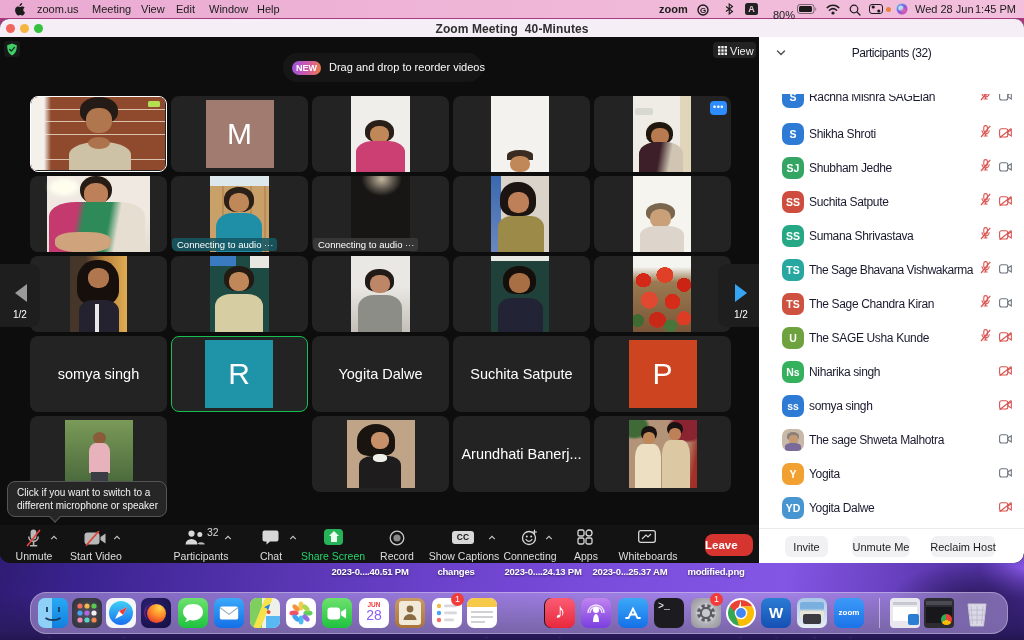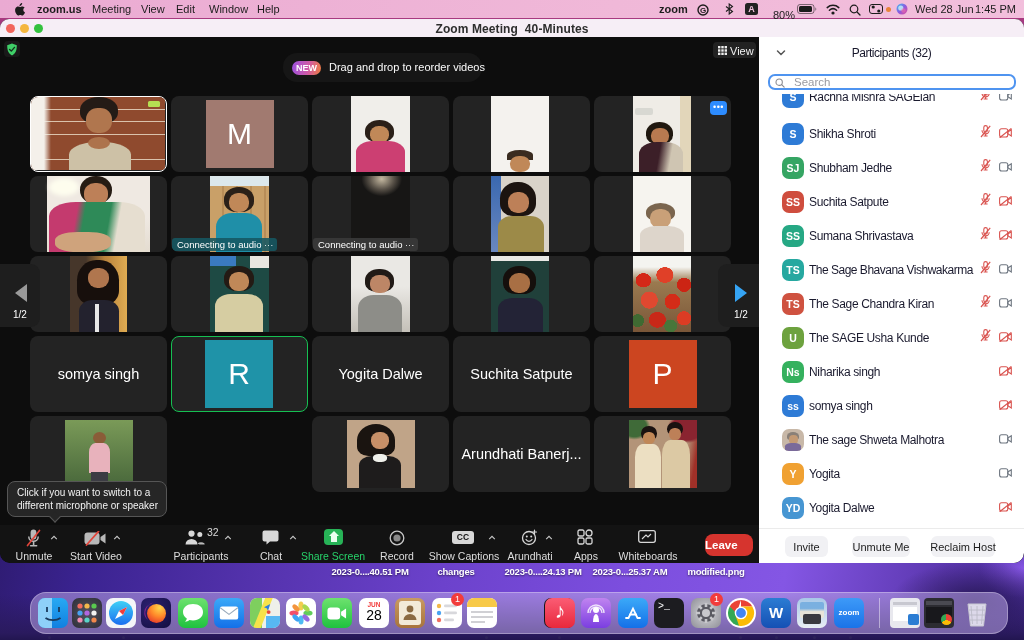--- a/index.html
+++ b/index.html
@@ -53,21 +53,21 @@
   .ellipsis-btn { position:absolute; width:17px; height:14px; background:#2d8cff; border-radius:4px; color:#fff; font-size:9px; line-height:12px; text-align:center; letter-spacing:.5px; }
 </style>
 </head>
 <body>
 <div id="wall" class="abs"></div>
 
 <div id="menubar" class="abs">
   <svg class="mi" style="left:14px;top:3px;" width="11" height="13" viewBox="0 0 11 13">
       <path fill="#1c1c1c" d="M7.5 2.1c.5-.6.8-1.4.7-2.1-.7 0-1.5.5-2 1.1-.4.5-.8 1.3-.7 2.1.8 0 1.5-.5 2-1.1zM9.3 6.9c0-1.5 1.2-2.2 1.3-2.3-.7-1-1.8-1.2-2.2-1.2-.9-.1-1.8.5-2.3.5-.5 0-1.2-.5-2-.5-1 0-2 .6-2.5 1.5-1.1 1.9-.3 4.7.8 6.2.5.7 1.1 1.6 1.9 1.5.8 0 1.1-.5 2-.5.9 0 1.2.5 2 .5.8 0 1.4-.7 1.9-1.5.6-.9.8-1.7.8-1.8 0 0-1.6-.6-1.7-2.4z"></path>
     </svg>
-  <div class="mi" style="left:37px;font-weight:bold;">zoom.us</div>
+  <div class="mi" style="left:37px;font-weight:normal;">zoom.us</div>
   <div class="mi" style="left:92px;">Meeting</div>
   <div class="mi" style="left:141px;">View</div>
   <div class="mi" style="left:176px;">Edit</div>
   <div class="mi" style="left:209px;">Window</div>
   <div class="mi" style="left:257px;">Help</div>
   <div class="mi" style="left:659px;font-weight:bold;font-size:11px;">zoom</div>
 
   <svg class="mi" style="left:697px;top:3.5px;" width="12" height="12" viewBox="0 0 12 12">
       <circle cx="6" cy="6" r="5" fill="none" stroke="#1c1c1c" stroke-width="1.4"></circle>
       <text x="6" y="8.8" text-anchor="middle" font-size="8" font-weight="bold" fill="#1c1c1c" font-family="Liberation Sans">G</text>
@@ -403,21 +403,21 @@
     <svg class="abs" style="left:521px;top:4px;" width="17" height="17" viewBox="0 0 17 17">
         <circle cx="8" cy="9" r="6.5" fill="none" stroke="#d8d8d8" stroke-width="1.3"></circle>
         <circle cx="5.8" cy="7.6" r="1" fill="#d8d8d8"></circle>
         <circle cx="10.2" cy="7.6" r="1" fill="#d8d8d8"></circle>
         <path d="M5 10.5 a3.4 3.4 0 0 0 6 0" fill="none" stroke="#d8d8d8" stroke-width="1.2" stroke-linecap="round"></path>
         <path d="M13.5 1 v4 M11.5 3 h4" stroke="#d8d8d8" stroke-width="1.2" stroke-linecap="round"></path>
       </svg>
     <svg class="caret" style="left:545px;" viewBox="0 0 10 10">
         <path d="M1.5 6.5 L5 3 L8.5 6.5" fill="none" stroke="#c8c8c8" stroke-width="1.4"></path>
       </svg>
-    <div class="tb-label" style="left:530px;">Arundhati</div>
+    <div class="tb-label" style="left:530px;">Connecting</div>
 
     <svg class="abs" style="left:577px;top:4px;" width="16" height="16" viewBox="0 0 16 16">
         <g fill="none" stroke="#d8d8d8" stroke-width="1.3">
           <rect x="1" y="1" width="6" height="6" rx="1.5"></rect>
           <rect x="9" y="1" width="6" height="6" rx="3"></rect>
           <rect x="1" y="9" width="6" height="6" rx="1.5"></rect>
           <rect x="9" y="9" width="6" height="6" rx="1.5"></rect>
         </g>
       </svg>
     <div class="tb-label" style="left:586px;">Apps</div>
@@ -455,27 +455,20 @@
             <path d="M0.6 9.8 L12.4 0.4" stroke="#d9534f" stroke-width="1.2"></path>
           </g>
     </defs>
       </svg>
     <div id="phead">
       <svg class="abs" style="left:17px;top:12px;" width="10" height="8" viewBox="0 0 10 8">
           <path d="M1.5 2 L5 5.5 L8.5 2" fill="none" stroke="#555" stroke-width="1.5" stroke-linecap="round"></path>
         </svg>
       <div id="ptitle">Participants (32)</div>
     </div>
-    <div id="searchbox">
-      <svg class="abs" style="left:5px;top:1.5px;" width="10" height="10" viewBox="0 0 12 12">
-          <circle cx="5" cy="5" r="3.8" fill="none" stroke="#8a8a90" stroke-width="1.3"></circle>
-          <path d="M8 8 L11 11" stroke="#8a8a90" stroke-width="1.4" stroke-linecap="round"></path>
-        </svg>
-      <div class="abs" style="left:24px;top:0px;color:#9a9aa0;font-size:11.5px;">Search</div>
-    </div>
     <div id="plist">
       <div class="prow" style="top:-14px;">
           <div class="pav" style="background:#2e7bd6;">S</div>
           <div class="pname">Rachna Mishra SAGEian</div>
           <svg class="picn" style="left:221px;" width="11" height="13" viewBox="0 0 11 13">
             <use href="#micoff"></use>
           </svg>
           <svg class="picn" style="left:240px;top:11px;" width="13" height="10" viewBox="0 0 13 10">
             <use href="#camon"></use>
           </svg>
@@ -700,21 +693,21 @@
 
   <div class="dicon" style="left:291px;background:linear-gradient(#6de26e,#1fc23f);">
       <svg class="abs" style="left:5px;top:9px;" width="20" height="13" viewBox="0 0 22 14">
         <rect x="0.5" y="0.5" width="14" height="13" rx="3.5" fill="#fff"></rect>
         <path d="M15.5 5 L21 1.5 v11 L15.5 9z" fill="#fff"></path>
       </svg>
     </div>
 
   <div class="dicon" style="left:328px;background:#fff;">
       <div class="abs" style="left:0;top:3px;width:30px;text-align:center;font-size:6.5px;font-weight:bold;color:#f23c3c;">JUN</div>
-      <div class="abs" style="left:0;top:9px;width:30px;text-align:center;font-size:14px;color:#000000;">28</div>
+      <div class="abs" style="left:0;top:9px;width:30px;text-align:center;font-size:14px;color:#8b5cf6;">28</div>
     </div>
 
   <div class="dicon" style="left:364px;background:linear-gradient(#c89a62,#a8743c);">
       <div class="abs" style="left:4px;top:3px;width:22px;height:24px;border-radius:3px;background:#f2ead8;"></div>
       <svg class="abs" style="left:8px;top:6px;" width="14" height="18" viewBox="0 0 14 18">
         <circle cx="7" cy="5" r="3.4" fill="#8a6a42"></circle>
         <path d="M0.5 16 a6.5 6 0 0 1 13 0z" fill="#8a6a42"></path>
       </svg>
     </div>
 

